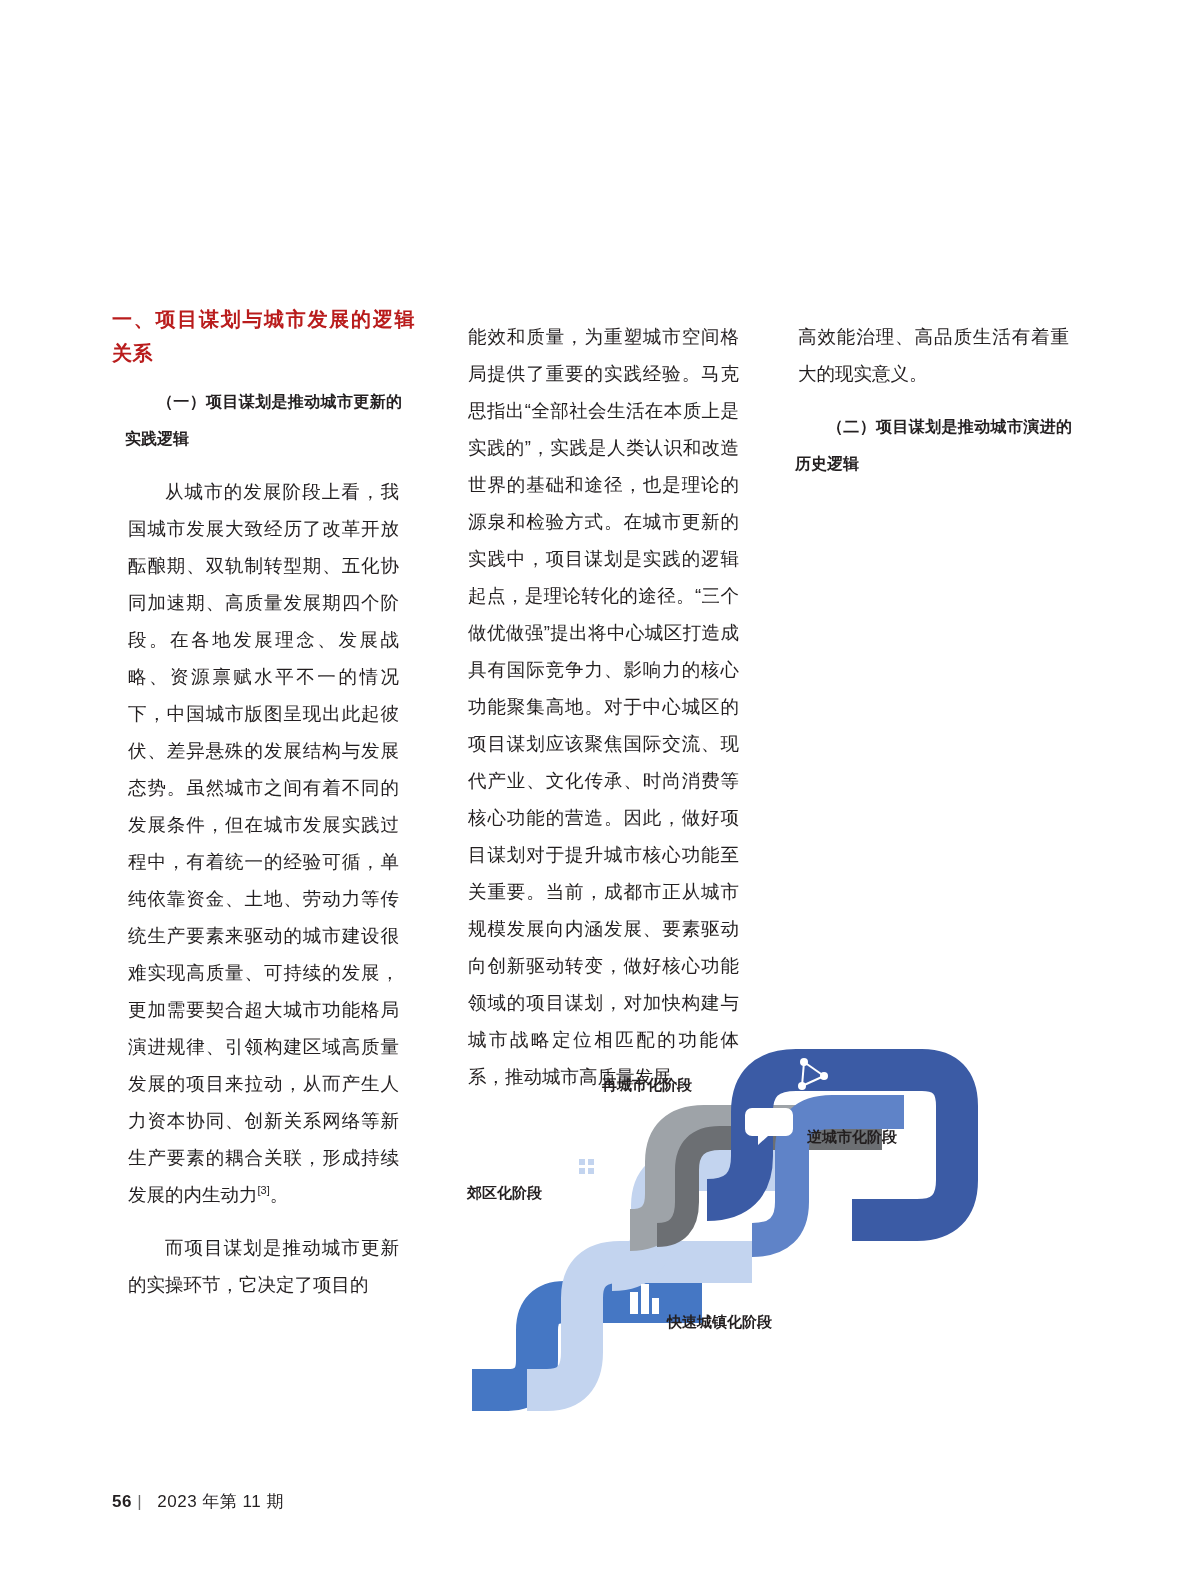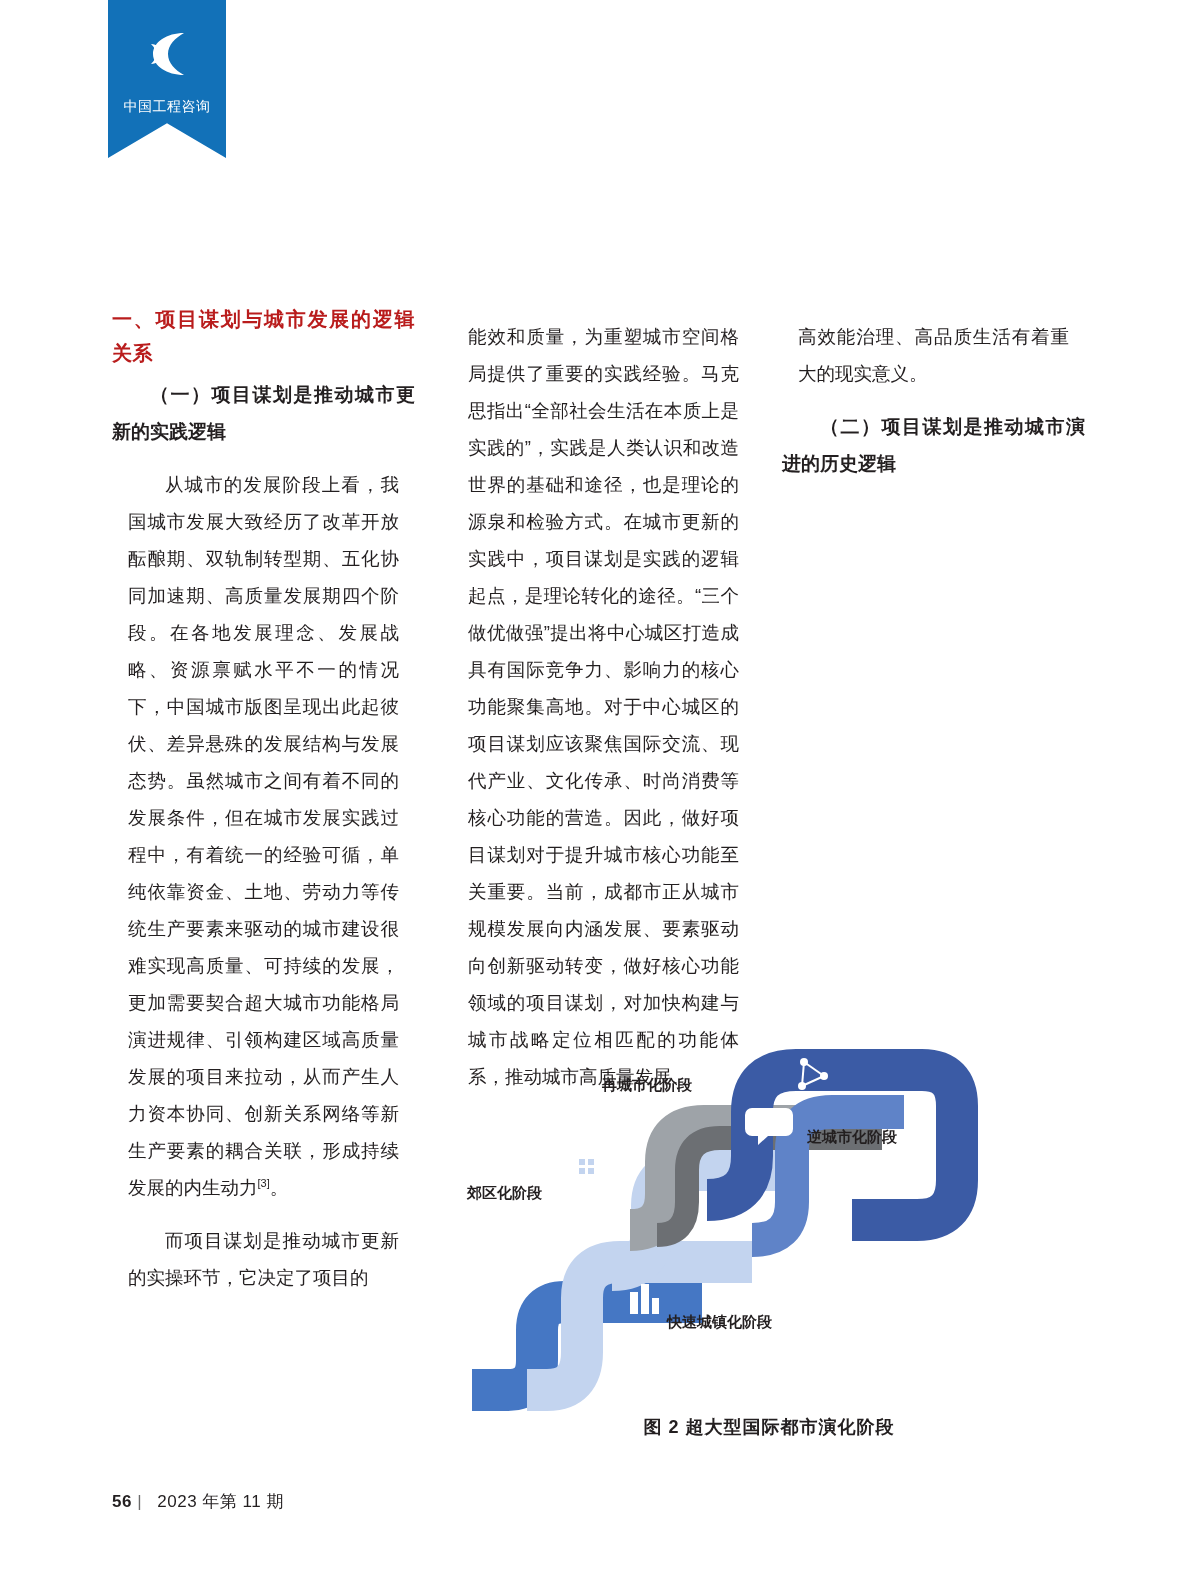--- a/index.html
+++ b/index.html
@@ -70,22 +70,22 @@
 
   h1.section-title {
     margin: 0 0 6px 0;
     font-size: 20px;
     line-height: 34px;
     font-weight: bold;
     color: #b91c1c;
     letter-spacing: 0.5px;
   }
   h2.sub-title {
-    margin: 0;
-    font-size: 19px;
+    margin: 13px;
+    font-size: 16px;
     line-height: 37px;
     font-weight: bold;
     color: #231f20;
     text-indent: 2em;
   }
   p.para {
     margin: 16px;
     text-indent: 2em;
   }
   p.para.cont {
@@ -141,27 +141,20 @@
     font-size: 15px;
     font-weight: bold;
     fill: #231f20;
   }
 </style>
 </head>
 <body>
 
 <div class="page">
 
-  <div class="logo-badge">
-    <svg class="logo-mark" viewBox="0 0 60 52">
-      <path d="M47 5 C30 5 16 14 16 26 C16 38 30 47 47 47 C38 42 31 35 31 26 C31 17 38 10 47 5 Z" fill="#ffffff"></path>
-      <path d="M14 16 C20 16 24 20 24 26 C24 32 20 36 14 36 C18 32 19 29 19 26 C19 23 18 20 14 16 Z" fill="#ffffff"></path>
-    </svg>
-    <div class="logo-text">中国工程咨询</div>
-  </div>
 
   <div class="col col-1">
     <h1 class="section-title">一、项目谋划与城市发展的逻辑关系</h1>
     <h2 class="sub-title">（一）项目谋划是推动城市更新的实践逻辑</h2>
     <p class="para"><span>从城市的发展阶段上看，我国城市发展大致经历了改革开放酝酿期、双轨制转型期、五化协同加速期、高质量发展期四个阶段。在各地发展理念、发展战略、资源禀赋水平不一的情况下，中国城市版图呈现出此起彼伏、差异悬殊的发展结构与发展态势。虽然城市之间有着不同的发展条件，但在城市发展实践过程中，有着统一的经验可循，单纯依靠资金、土地、劳动力等传统生产要素来驱动的城市建设很难实现高质量、可持续的发展，更加需要契合超大城市功能格局演进规律、引领构建区域高质量发展的项目来拉动，从而产生人力资本协同、创新关系网络等新生产要素的耦合关联，形成持续发展的内生动力</span><sup class="ref">[3]</sup><span>。</span></p>
     <p class="para">而项目谋划是推动城市更新的实操环节，它决定了项目的</p>
   </div>
 
   <div class="col col-2">
     <p class="para cont">能效和质量，为重塑城市空间格局提供了重要的实践经验。马克思指出“全部社会生活在本质上是实践的”，实践是人类认识和改造世界的基础和途径，也是理论的源泉和检验方式。在城市更新的实践中，项目谋划是实践的逻辑起点，是理论转化的途径。“三个做优做强”提出将中心城区打造成具有国际竞争力、影响力的核心功能聚集高地。对于中心城区的项目谋划应该聚焦国际交流、现代产业、文化传承、时尚消费等核心功能的营造。因此，做好项目谋划对于提升城市核心功能至关重要。当前，成都市正从城市规模发展向内涵发展、要素驱动向创新驱动转变，做好核心功能领域的项目谋划，对加快构建与城市战略定位相匹配的功能体系，推动城市高质量发展、</p>
@@ -215,21 +208,20 @@
         <line x1="350" y1="56" x2="352" y2="32" stroke="#ffffff" stroke-width="2"></line>
       </g>
 
       <text class="fig-label" x="215" y="297">快速城镇化阶段</text>
       <text class="fig-label" x="90" y="168" text-anchor="end">郊区化阶段</text>
       <text class="fig-label" x="355" y="112">逆城市化阶段</text>
       <text class="fig-label" x="240" y="60" text-anchor="end">再城市化阶段</text>
     </svg>
   </div>
 
-  <div class="figure-caption">图 2  超大型国际都市演化阶段</div>
 
   <div class="footer">
     <span class="pagenum">56</span>
     <span class="sep">|</span>
     <span>2023 年第 11 期</span>
   </div>
 
 </div>
 
 </body></html>

